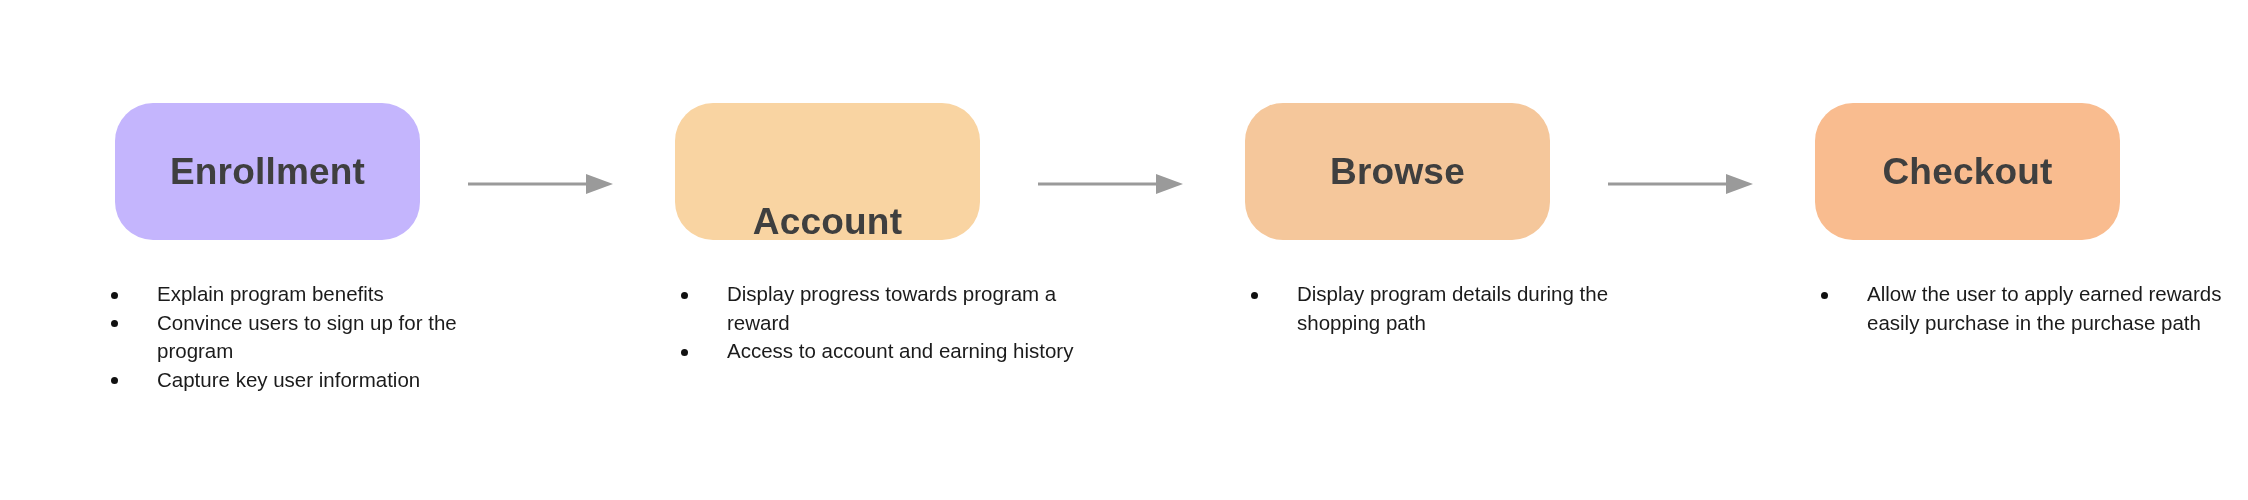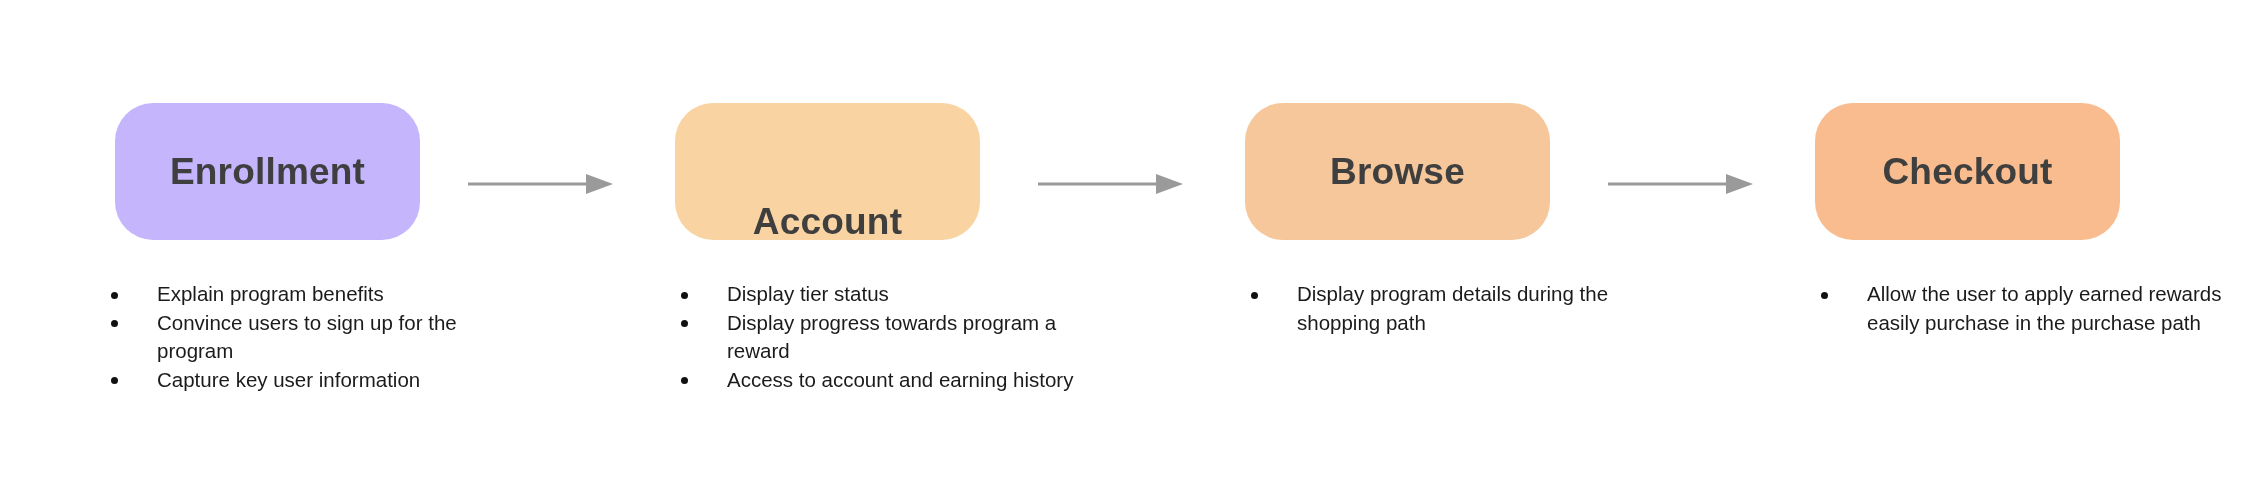--- a/index.html
+++ b/index.html
@@ -110,21 +110,20 @@
         <div class="arrow"><svg width="145" height="24" viewBox="0 0 145 24" xmlns="http://www.w3.org/2000/svg">
             <line x1="0" y1="12" x2="122" y2="12" stroke="#9a9a9a" stroke-width="3"></line>
             <polygon points="118,2 145,12 118,22" fill="#9a9a9a"></polygon>
           </svg></div>
       </div>
       <div class="stage">
         <div class="stage-box" style="background: rgb(249, 212, 162); align-items: flex-end;">
           <span class="stage-title">Account</span>
         </div>
         <ul class="stage-bullets">
-          <li class="bullet-item">Display tier status</li>
           <li class="bullet-item">Display progress towards program a reward</li>
           <li class="bullet-item">Access to account and earning history</li>
         </ul>
         <div class="arrow"><svg width="145" height="24" viewBox="0 0 145 24" xmlns="http://www.w3.org/2000/svg">
             <line x1="0" y1="12" x2="122" y2="12" stroke="#9a9a9a" stroke-width="3"></line>
             <polygon points="118,2 145,12 118,22" fill="#9a9a9a"></polygon>
           </svg></div>
       </div>
       <div class="stage">
         <div class="stage-box" style="background: rgb(245, 199, 155); justify-content: center;">

